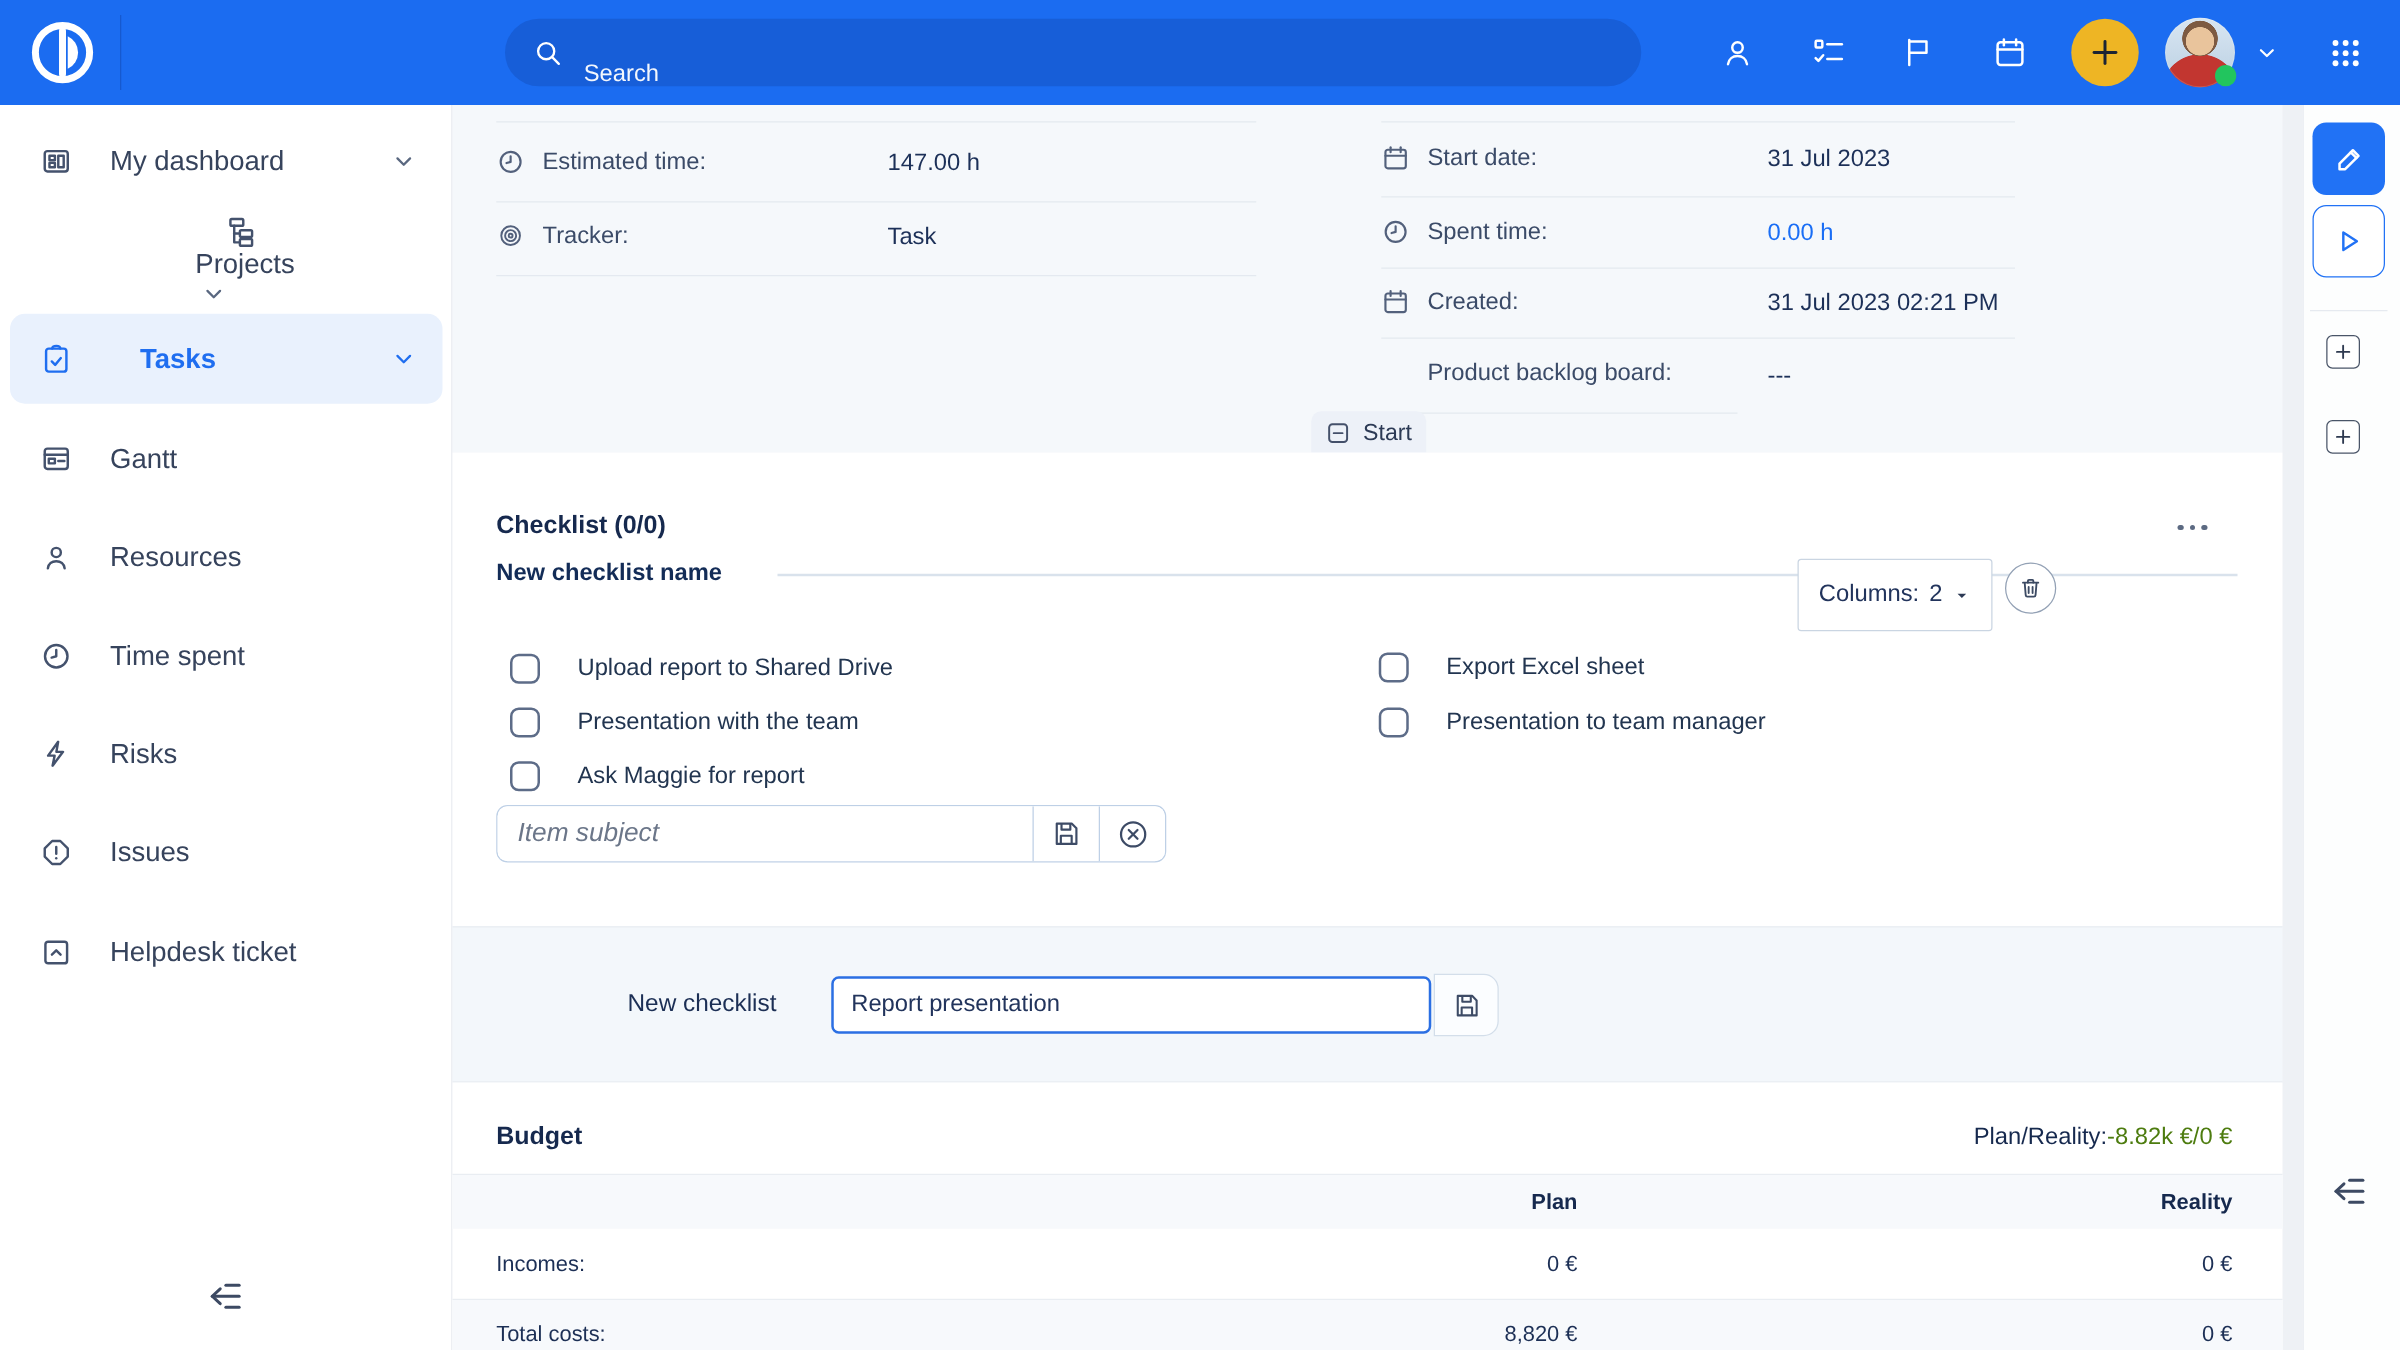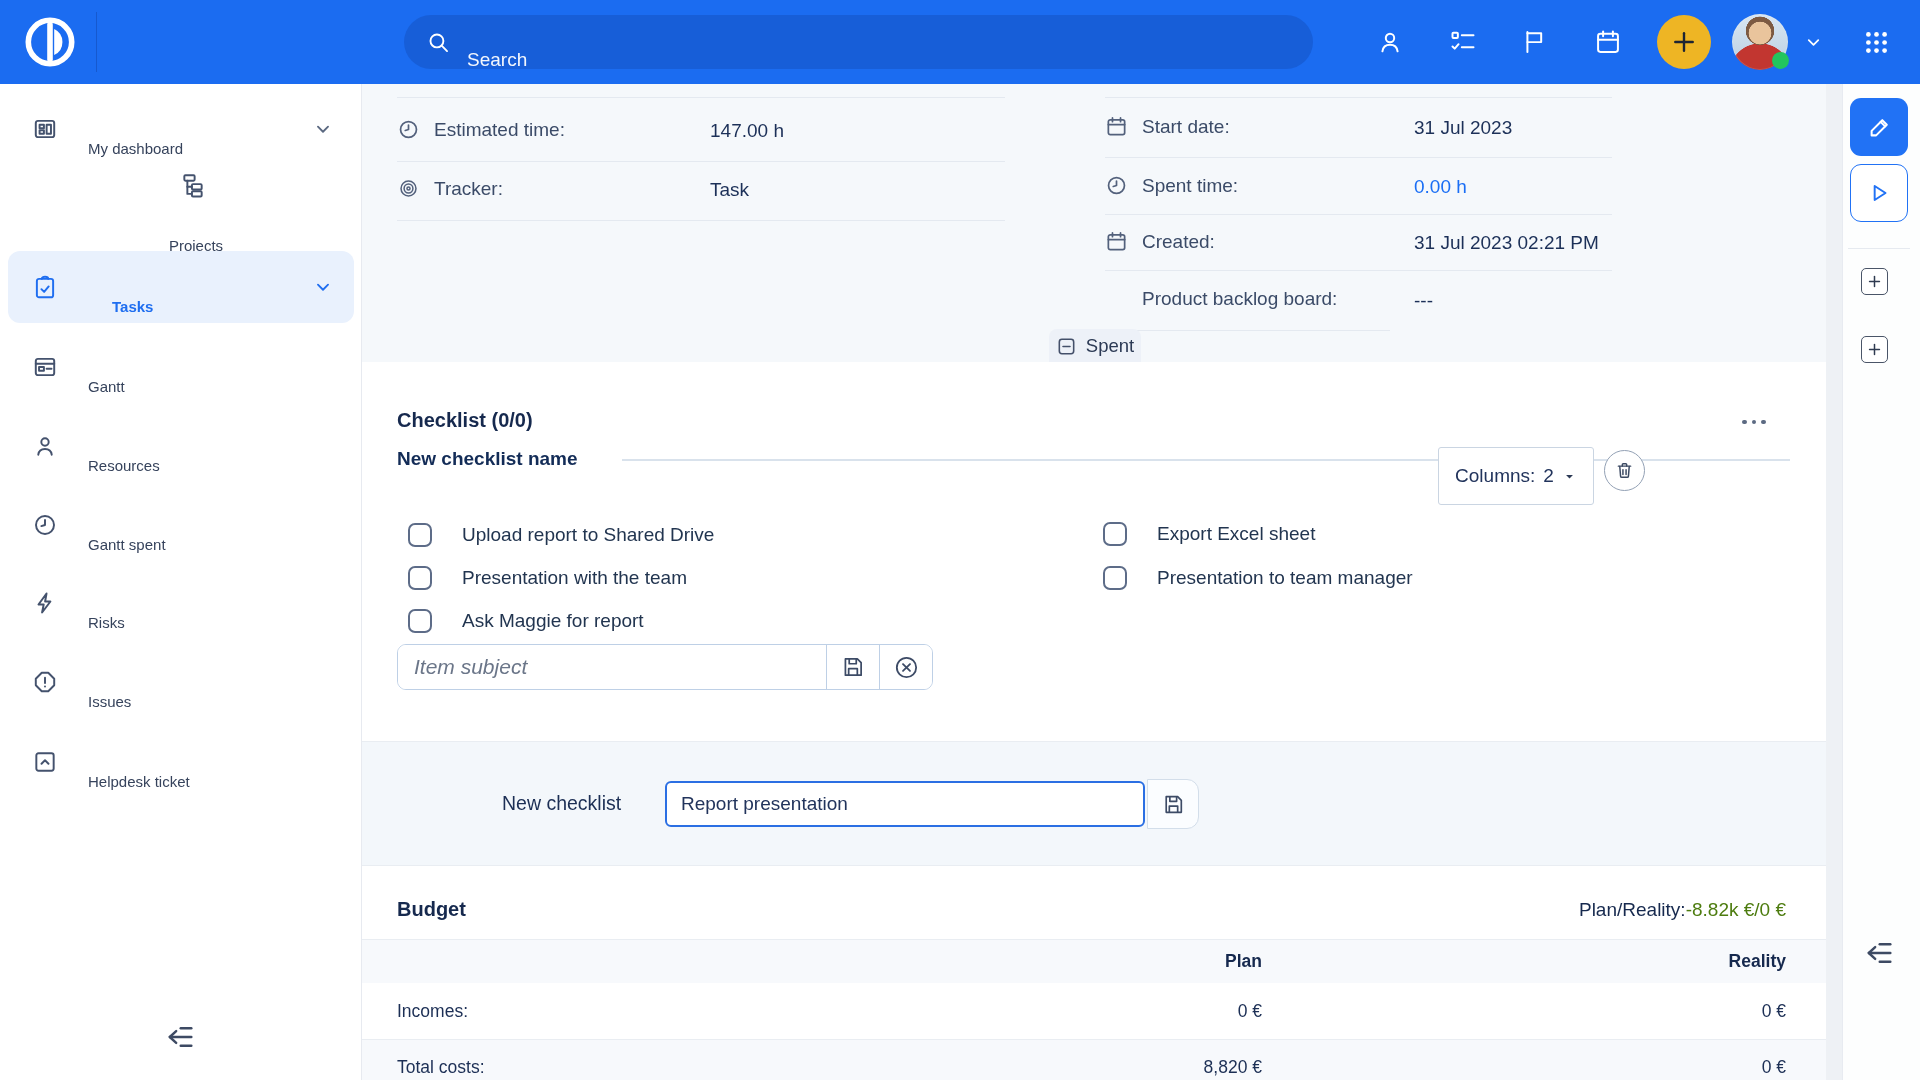--- a/index.html
+++ b/index.html
@@ -24,21 +24,21 @@
       radial-gradient(circle at 50% 30%, #7d5a42 0 29%, rgba(0,0,0,0) 30%),
       radial-gradient(circle at 50% 108%, #c23630 0 46%, rgba(0,0,0,0) 47%),
       linear-gradient(#d9e6f2,#b9cfe2);
     box-shadow:0 0 0 1px rgba(255,255,255,.15) inset; }
   .presence { position:absolute; left:1772px; top:52px; width:17px; height:17px; border-radius:50%; background:#22c55e; }
 
   
   .sidebar { position:absolute; left:0; top:84px; width:362px; height:996px; background:#fff; border-right:1px solid #e7eaf0; }
   .side-item { position:absolute; left:8px; width:346px; height:72px; border-radius:12px; display:flex; align-items:center; cursor:pointer; color:#36435c; }
   .side-item .sicon { width:26px; height:26px; margin-left:24px; color:#44526d; display:flex; }
-  .side-item .slabel { font-size:15px; margin-left:30px; font-weight:500; flex:1;margin-top:39px; }
+  .side-item .slabel { font-size:22px; margin-left:30px; font-weight:500; flex:1; }
   .side-item .schev { width:22px; height:22px; margin-right:20px; color:#5a6880; display:flex; }
   .side-item.active { background:#e9f1fd; color:#1f6ef0;gap:24px; }
   .side-item.active .sicon, .side-item.active .schev { color:#1f6ef0; }
   .side-item.active .slabel { font-weight:600; }
   .collapse-btn { position:absolute; width:44px; height:36px; display:flex; align-items:center; justify-content:center; color:#3d4a63; cursor:pointer; }
 
   
   .rail { position:absolute; left:1842px; top:84px; width:78px; height:996px; background:#fdfefe; border-left:1px solid #e8ebf1; }
   .rail-btn { position:absolute; left:1850px; width:58px; height:58px; border-radius:11px; display:flex; align-items:center; justify-content:center; cursor:pointer; }
   .rail-btn.primary { background:#2172f5; color:#fff; }
@@ -253,21 +253,21 @@
       <span class="slabel">Resources</span>
     </div>
 
     <div class="side-item" style="top:405px;">
       <span class="sicon">
         <svg viewBox="0 0 24 24" fill="none" stroke="currentColor" stroke-width="1.8" stroke-linecap="round" stroke-linejoin="round">
           <circle cx="12" cy="12" r="8.3"></circle>
             <path d="M12 7.4 V12 L8.6 13"></path>
         </svg>
       </span>
-      <span class="slabel">Gantt spent</span>
+      <span class="slabel">Time spent</span>
     </div>
 
     <div class="side-item" style="top:483px;">
       <span class="sicon">
         <svg viewBox="0 0 24 24" fill="none" stroke="currentColor" stroke-width="1.8" stroke-linejoin="round">
           <path d="M13.4 3.2 L6 13.4 h4.8 l-1.5 7.4 7.7-10.2 h-4.9 z"></path>
         </svg>
       </span>
       <span class="slabel">Risks</span>
     </div>
@@ -413,21 +413,21 @@
   <span class="d-val" style="left:1414px;top:290px;">---</span>
   <span class="d-sep" style="left:1105px;top:330px;width:285px;"></span>
 
   <div class="less-btn">
     <span class="lic">
       <svg viewBox="0 0 24 24" fill="none" stroke="currentColor" stroke-width="1.8" stroke-linecap="round">
           <rect x="3.8" y="3.8" width="16.4" height="16.4" rx="3"></rect>
           <path d="M8 12 h8"></path>
         </svg>
     </span>
-    <span>Spent</span>
+    <span>Start</span>
   </div>
 
   <section class="check-card"></section>
 
   <span class="card-title" style="left:397px;top:409px;">Checklist (0/0)</span>
   <span class="dots-menu">
       <i></i>
       <i></i>
       <i></i>
     </span>

